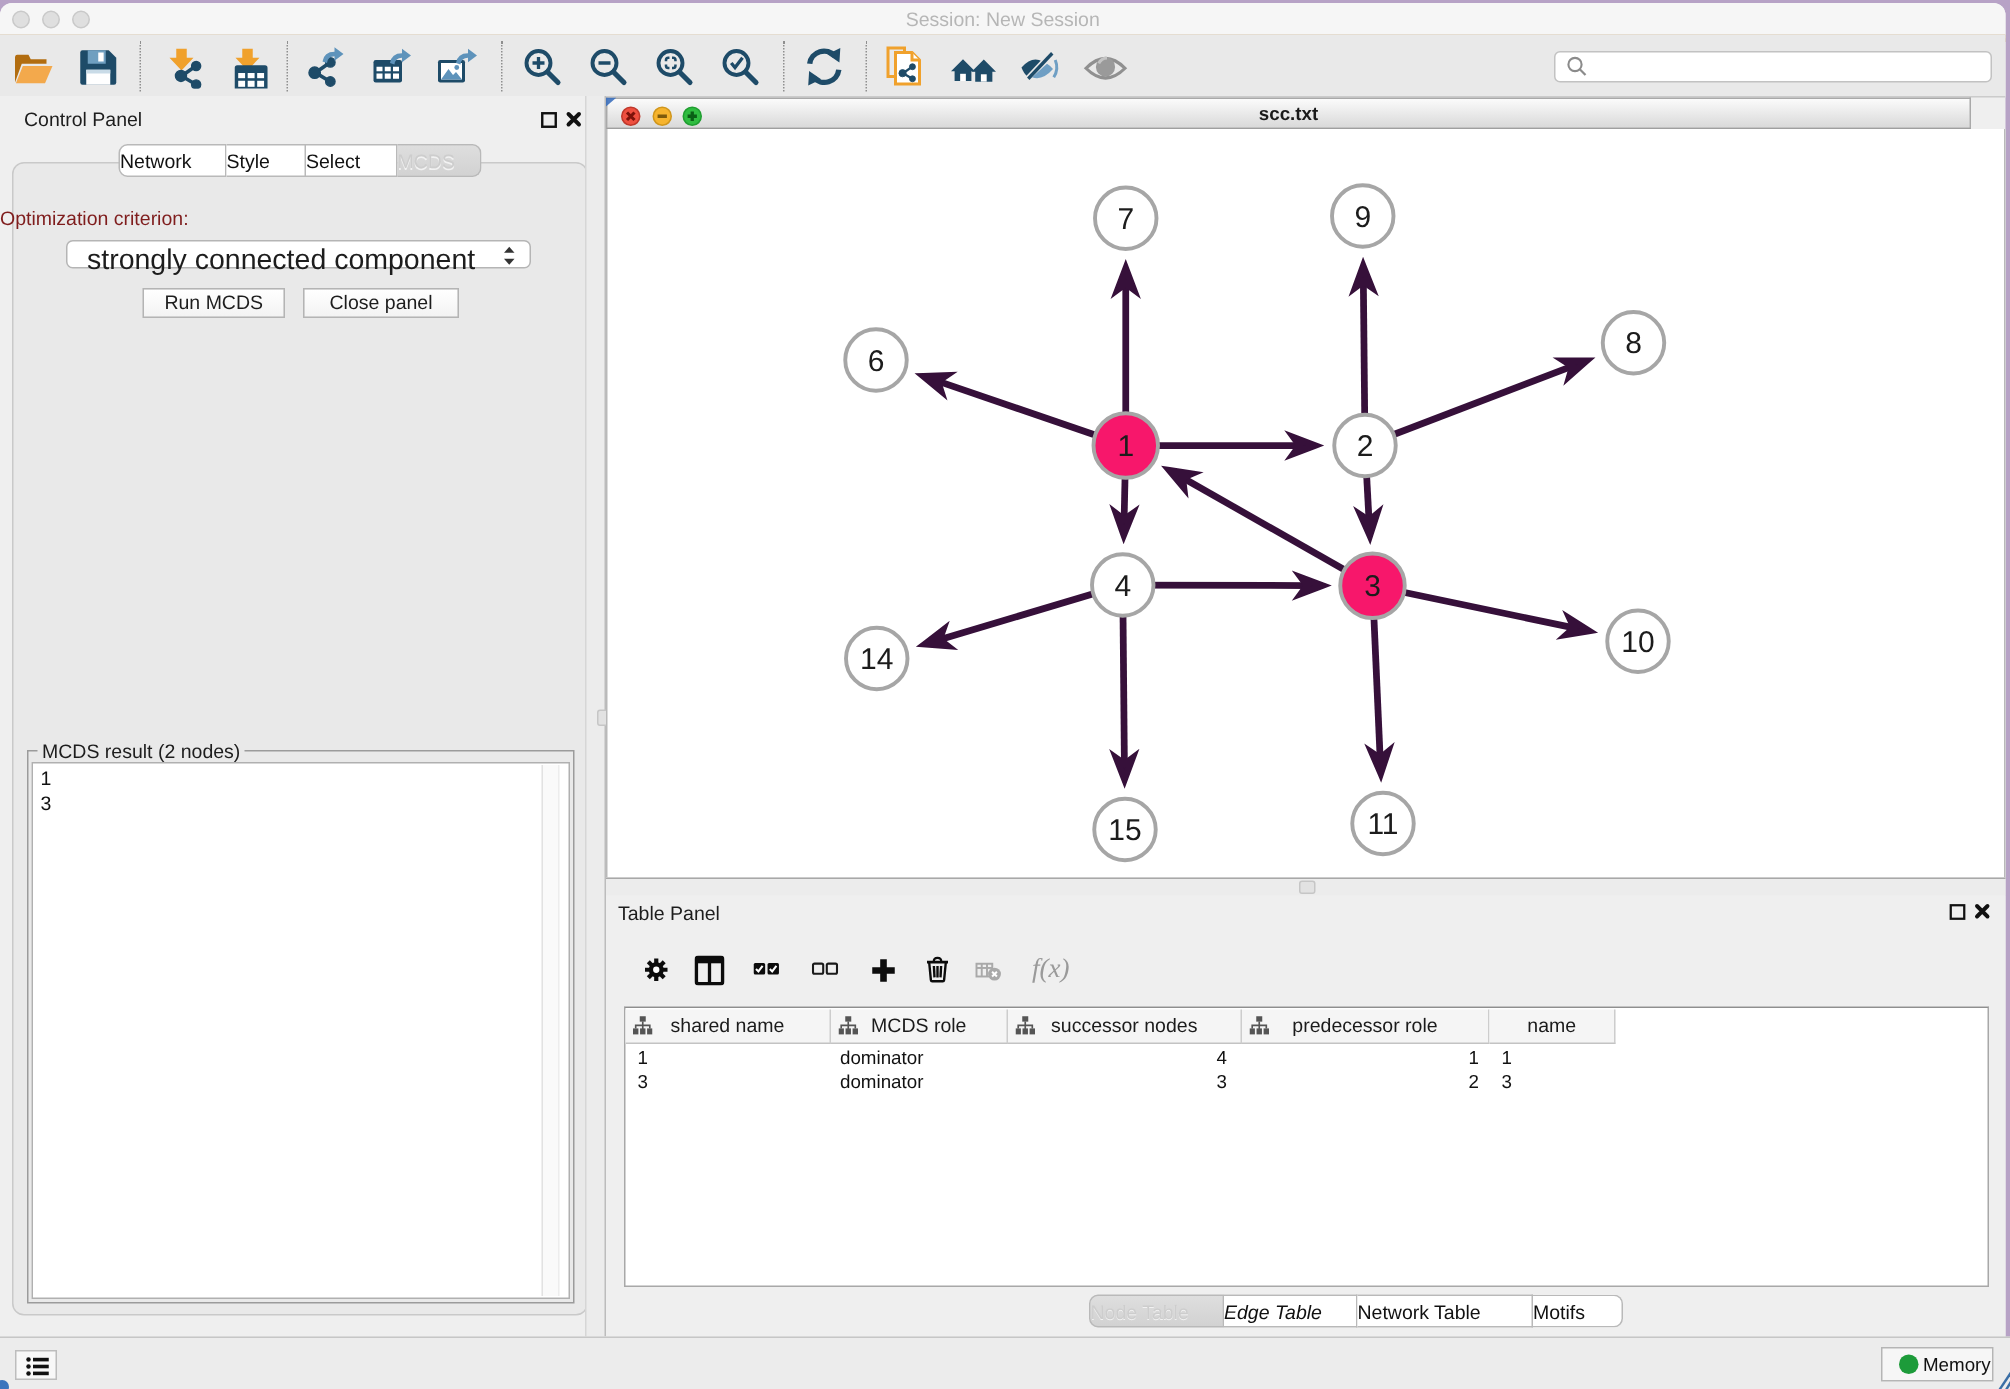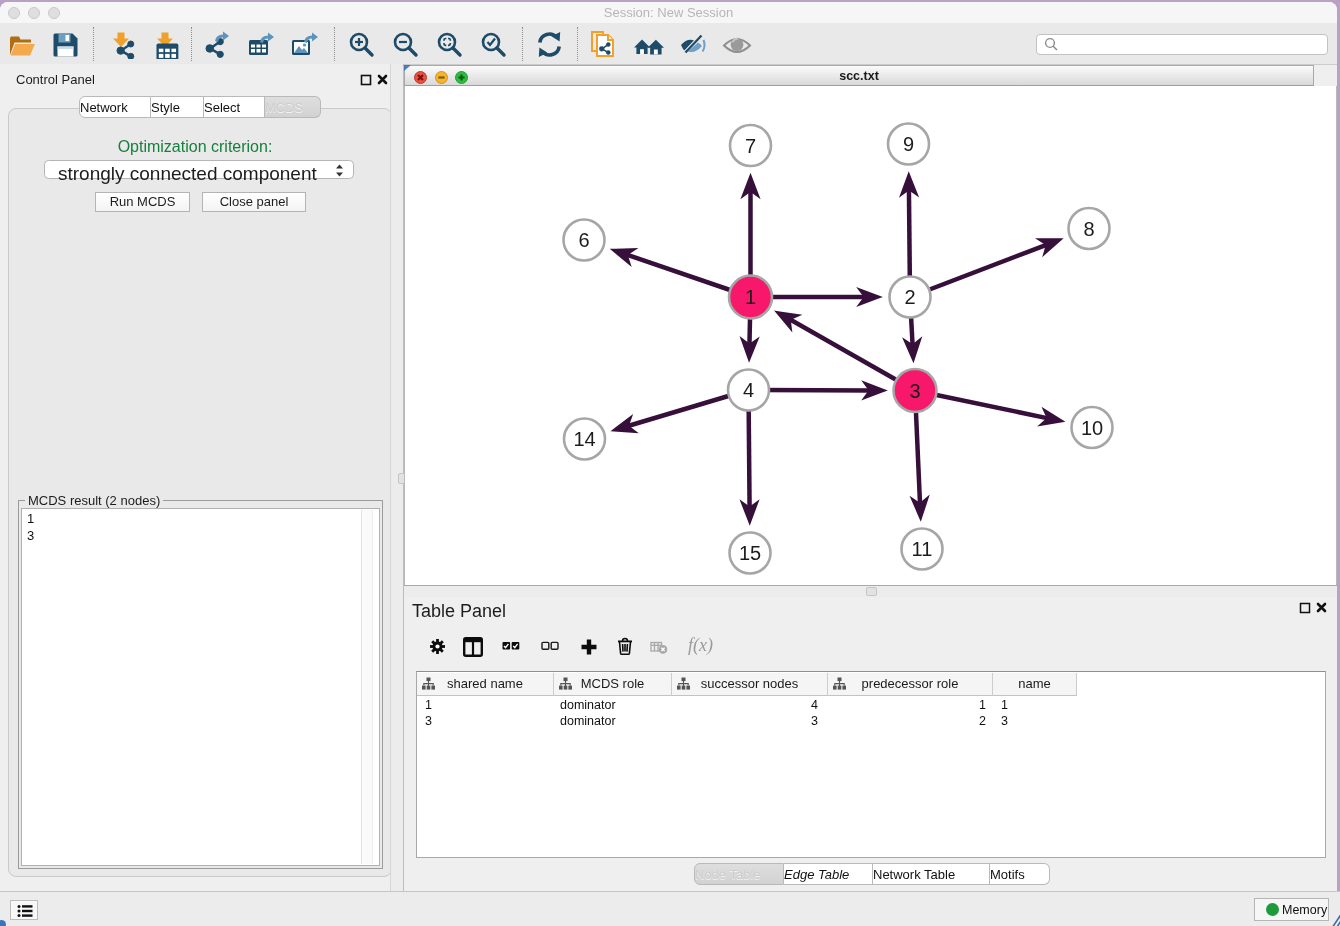--- a/index.html
+++ b/index.html
@@ -17,21 +17,21 @@
 
 #cpanel{position:absolute;left:0;top:62px;width:390px;height:827px;background:#efefef;}
 #cphead{position:absolute;left:16px;top:8px;font-size:13px;color:#1d1d1d;}
 #cpinner{position:absolute;left:8px;top:44px;width:384px;height:769px;background:#e9e9e9;border:1px solid #c9c9c9;border-radius:8px;box-sizing:border-box;}
 .tabs{position:absolute;display:flex;}
 .tab{box-sizing:border-box;height:22px;line-height:21px;font-size:13px;color:#111;background:#fff;border:1px solid #b9b9b9;border-left:none;}
 .tab.first{border-left:1px solid #b9b9b9;border-radius:6px 0 0 6px;}
 .tab.last{border-radius:0 6px 6px 0;}
 .tab.sel{background:linear-gradient(#dedede,#d2d2d2);color:#cdcdcd;text-shadow:0 1px 0 #f2f2f2;}
 #ctabs{left:79px;top:32px;}
-#optlab{position:absolute;left:0;top:74px;width:390px;text-align:center;font-size:16px;color:#15803d;}
+#optlab{position:absolute;left:0;top:74px;width:390px;font-size:13px;color:#7f1d1d;}
 #combo{position:absolute;left:44px;top:96px;width:310px;height:19px;background:#fff;border:1px solid #b5b5b5;border-radius:4.5px;box-sizing:border-box;}
 #combo .txt{position:absolute;left:13px;top:2px;font-size:19px;color:#1d1d1d;}
 .btn{position:absolute;height:20px;box-sizing:border-box;background:linear-gradient(#ffffff,#f3f3f3);border:1px solid #b4b4b4;border-radius:0;font-size:13px;color:#1d1d1d;text-align:center;line-height:18px;}
 
 #fieldset{position:absolute;left:18px;top:436px;width:365px;height:369px;border:1px solid #9b9b9b;box-sizing:border-box;}
 #fslabel{position:absolute;left:6px;top:-8px;background:#e9e9e9;padding:0 3px;font-size:13px;color:#1d1d1d;}
 #fsarea{position:absolute;left:2px;top:7px;right:2px;bottom:2px;background:#fff;border:1px solid #b0b0b0;font-size:13px;color:#111;line-height:17px;padding:1px 0 0 5px;box-sizing:border-box;}
 #fsscroll{position:absolute;right:6px;top:1px;width:10px;bottom:1px;background:#fafafa;border-left:1px solid #e2e2e2;border-right:1px solid #ededed;}
 
 #vsplit{position:absolute;left:390px;top:62px;width:14px;height:827px;background:#ececec;border-left:1px solid #d6d6d6;border-right:1px solid #bcbcbc;box-sizing:border-box;}
@@ -40,21 +40,21 @@
 #netwin{position:absolute;left:404px;top:62px;width:910px;height:521px;}
 #nettitle{position:absolute;left:0;top:1px;width:100%;height:21px;background:linear-gradient(#fbfbfb,#d9d9d9);border:1px solid #a9a9a9;border-bottom:1px solid #9f9f9f;box-sizing:border-box;}
 #nettext{position:absolute;left:0;top:3px;width:100%;text-align:center;font-size:12.5px;font-weight:bold;color:#1a1a1a;}
 .mac{position:absolute;top:4.5px;width:13px;height:13px;border-radius:50%;box-sizing:border-box;}
 #netcanvas{position:absolute;left:0;top:22px;width:931px;height:499px;background:#fff;border-left:1px solid #b9b9b9;border-right:1px solid #b9b9b9;}
 .graph{display:block;}
 #hsplit{position:absolute;left:404px;top:583px;width:933px;height:12px;background:#ececec;border-top:1px solid #a8a8a8;box-sizing:border-box;}
 #hgrip{position:absolute;left:462px;top:1px;width:9px;height:7px;background:#e2e2e2;border:1px solid #c6c6c6;border-radius:2px;}
 
 #tpanel{position:absolute;left:404px;top:595px;width:933px;height:294px;background:#efefef;}
-#tphead{position:absolute;left:8px;top:4px;font-size:18px;color:#1d1d1d;}
+#tphead{position:absolute;left:8px;top:4px;font-size:13px;color:#1d1d1d;}
 #twhite{position:absolute;left:12px;top:74px;width:910px;height:187px;background:#fff;border:1px solid #a8a8a8;border-top:1px solid #8f8f8f;box-sizing:border-box;}
 .hcol{position:absolute;top:0;height:23px;background:#f5f5f5;border-right:1px solid #cdcdcd;border-bottom:1px solid #c3c3c3;box-sizing:border-box;}
 .hlab{position:absolute;top:3px;width:100%;text-align:center;font-size:13px;color:#1b1b1b;}
 .cell{position:absolute;font-size:12.5px;color:#111;}
 #ttabs{left:290px;top:266px;}
 
 #statusbar{position:absolute;left:0;top:889px;width:1340px;height:35px;background:#ececec;border-top:1px solid #c6c6c6;box-sizing:border-box;}
 #listbtn{position:absolute;left:10px;top:8px;width:28px;height:20px;background:#f8f8f8;border:1px solid #bdbdbd;box-sizing:border-box;}
 #membtn{position:absolute;left:1254px;top:6px;width:75px;height:23px;background:#f6f6f6;border:1px solid #b5b5b5;box-sizing:border-box;font-size:13px;color:#111;}
 </style></head>
@@ -455,21 +455,21 @@
 <div class="cell" style="left:341px;top:26px;width:60px;text-align:right">4</div>
 <div class="cell" style="left:509px;top:26px;width:60px;text-align:right">1</div>
 <div class="cell" style="left:584px;top:26px">1</div>
 <div class="cell" style="left:8px;top:42px">3</div>
 <div class="cell" style="left:143px;top:42px">dominator</div>
 <div class="cell" style="left:341px;top:42px;width:60px;text-align:right">3</div>
 <div class="cell" style="left:509px;top:42px;width:60px;text-align:right">2</div>
 <div class="cell" style="left:584px;top:42px">3</div>
     </div>
     <div class="tabs" id="ttabs">
-      <div class="tab first sel" style="width:90px;">Node Table</div>
+      <div class="tab first sel" style="width:90px;margin-left:32px;">Node Table</div>
       <div class="tab" style="width:89px;font-style:italic;">Edge Table</div>
       <div class="tab" style="width:117px;">Network Table</div>
       <div class="tab last" style="width:60px;">Motifs</div>
     </div>
   </div>
   <div id="statusbar">
     <div id="listbtn">
         <svg width="16" height="14" viewBox="0 0 16 14" style="position:absolute;left:6px;top:3px">
           <g fill="#111">
             <circle cx="2" cy="2.4" r="1.5"></circle>

